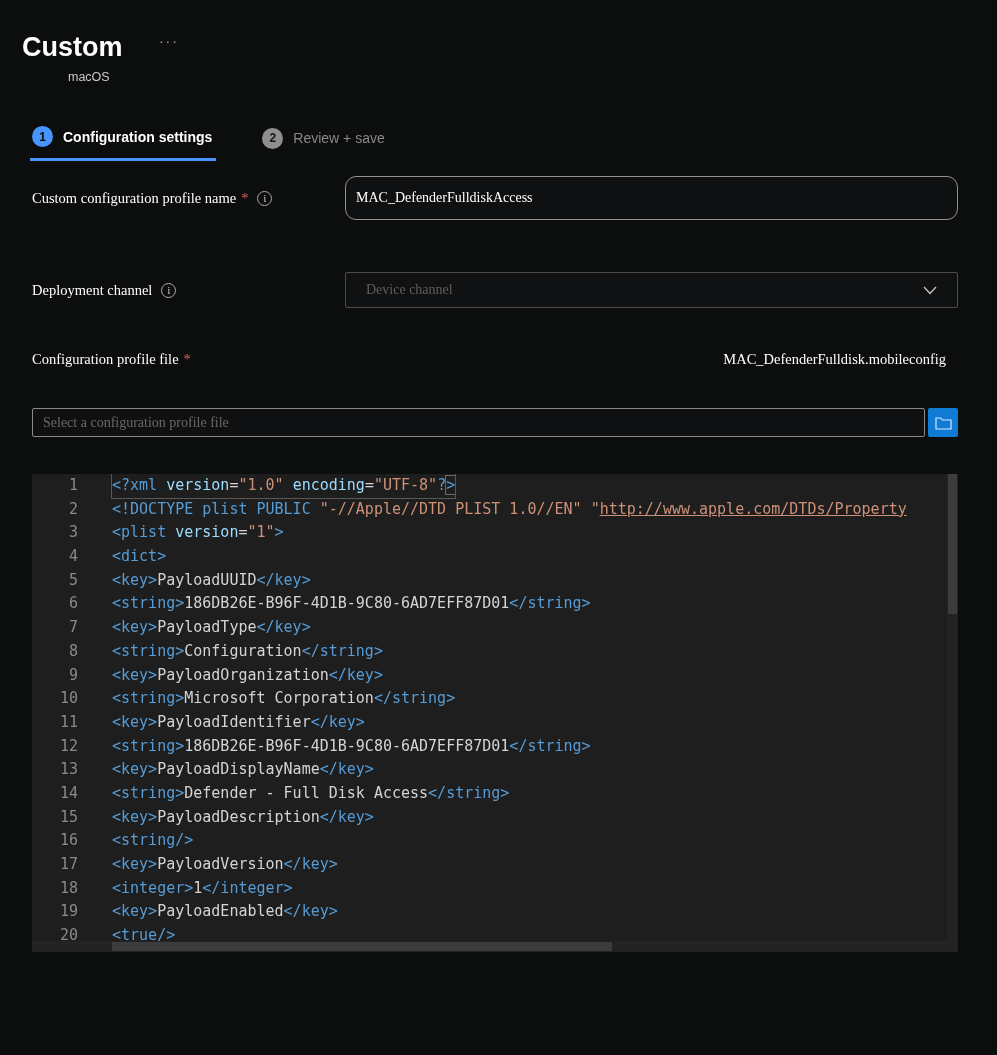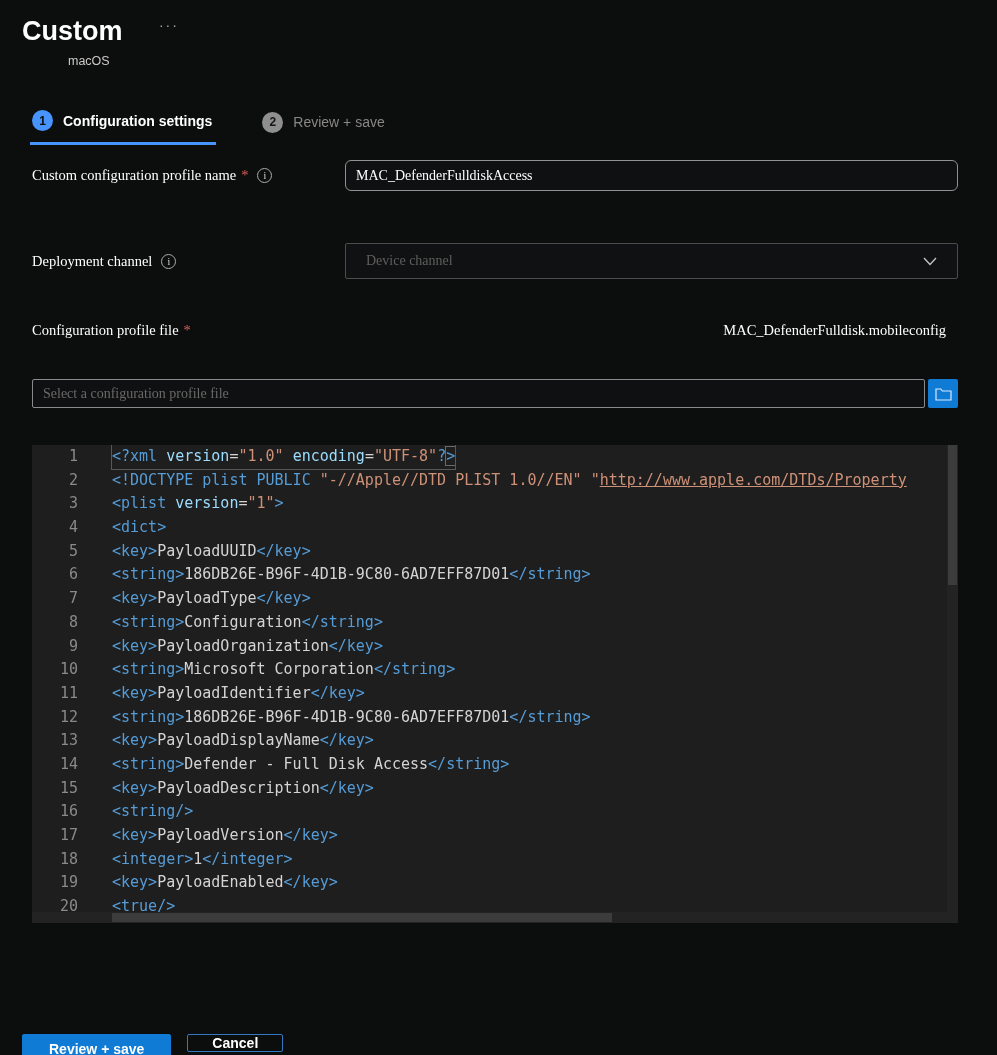--- a/index.html
+++ b/index.html
@@ -9,38 +9,38 @@
     --bg:#0c0d0d;
   }
   *{box-sizing:border-box;}
   html,body{margin:0;padding:0;}
   body{
     width:997px;height:1055px;overflow:hidden;
     background:var(--bg);color:#ffffff;
     font-family:"Liberation Sans",sans-serif;
   }
   
-  header{padding:16px 0 0 22px;}
+  header{padding:32px 0 0 22px;}
   h1{font-size:27px;margin:0;font-weight:700;display:inline-block;line-height:31px;}
   .more{color:#a8a6a4;font-size:14px;margin-left:32px;vertical-align:top;position:relative;top:1px;letter-spacing:2px;cursor:pointer;}
   .platform{color:#cccac8;font-size:12.5px;margin-top:7px;margin-left:46px;}
   
   .steps{display:flex;margin:42px 0 0 30px;gap:44px;}
   .step{display:flex;align-items:center;gap:10px;padding:0 4px 11px 2px;cursor:pointer;}
   .step.active{border-bottom:3px solid var(--accent);}
   .step-circle{width:21px;height:21px;border-radius:50%;display:flex;align-items:center;justify-content:center;font-size:12px;font-weight:700;background:#8f8f8f;color:#161616;flex:0 0 21px;}
   .step.active .step-circle{background:var(--accent);color:#0b0b0b;}
   .step-label{font-size:14px;color:#8a8886;white-space:nowrap;}
   .step.active .step-label{color:#ffffff;font-weight:700;}
   
   .form-row{display:flex;align-items:center;margin:0 39px 0 32px;font-family:Liberation Serif, serif;}
   .label-wrap{flex:0 0 313px;font-size:14.5px;display:flex;align-items:center;color:#ffffff;}
   .req{color:var(--required);margin-left:5px;}
   .info{width:15px;height:15px;border:1px solid #adabab;border-radius:50%;font-size:10px;display:inline-flex;align-items:center;justify-content:center;color:#dcdcdc;margin-left:9px;flex:0 0 15px;cursor:default;}
-  .text-input{flex:1;height:31px;background:#0f1011;border:1px solid #919191;border-radius:6px;color:#ffffff;font-size:14px;padding:0 10px;font-family:inherit;outline:none;}
+  .text-input{flex:1;height:44px;background:#0f1011;border:1px solid #919191;border-radius:11px;color:#ffffff;font-size:14px;padding:0 10px;font-family:inherit;outline:none;}
   .row-name{margin-top:15px;}
   .row-channel{margin-top:52px;}
   .dropdown{flex:1;height:36px;border:1px solid #4c4c4c;border-radius:2px;display:flex;align-items:center;justify-content:space-between;padding:0 20px;background:#101112;cursor:default;}
   .dropdown .placeholder{color:#5f5e5c;font-size:14px;}
   .row-file-label{margin-top:43px;justify-content:space-between;align-items:baseline;}
   .filename{font-size:14.5px;color:#ffffff;margin-right:12px;}
   .row-file-picker{margin-top:40px;gap:3px;}
   .file-input{flex:1;height:29px;background:#0f1011;border:1px solid #8a8a8a;border-radius:2px;color:#ffffff;padding:0 10px;font-size:14px;font-family:inherit;outline:none;}
   .file-input::placeholder{color:#6b6967;}
   .browse-btn{width:30px;height:29px;background:var(--btn);border:none;border-radius:2px;display:flex;align-items:center;justify-content:center;cursor:pointer;padding:0;flex:0 0 30px;}

